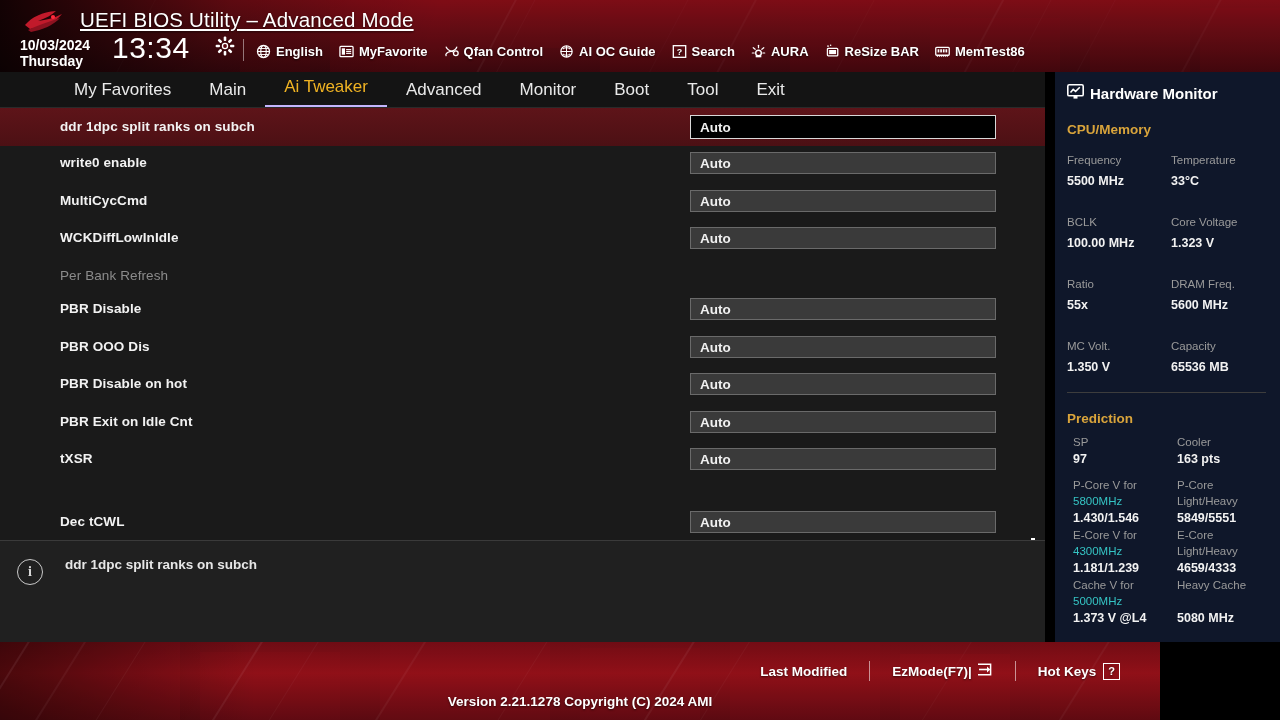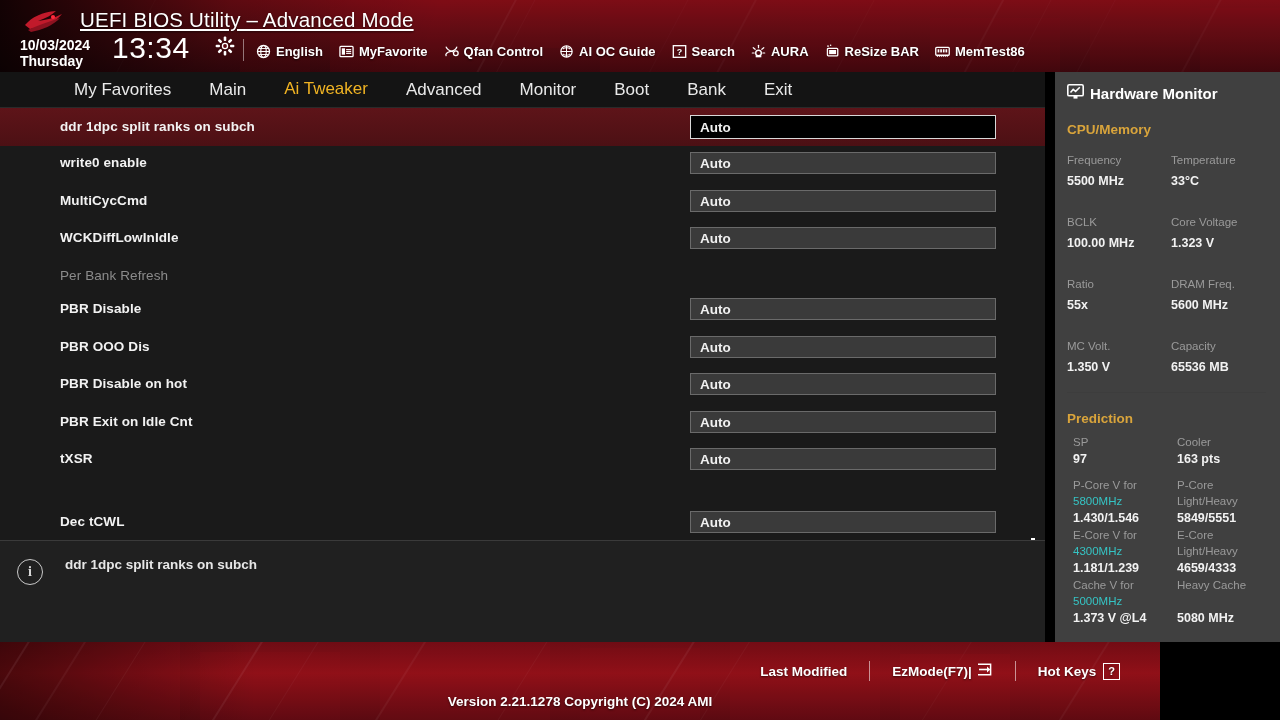--- a/index.html
+++ b/index.html
@@ -68,21 +68,21 @@
     display:flex; align-items:center; padding-left:55px; gap:0;
   }
   .navbar::after{
     content:""; position:absolute; left:0; right:0; bottom:0; height:1px;
     background:#2a2a2a;
   }
   .tab {
     font-size:17px; color:#e9e9e9; padding:0 19px; cursor:pointer;
     white-space:nowrap; line-height:36px;
   }
-  .tab.active { color:#f0b323; border-bottom:2px solid #c4b5fd; }
+  .tab.active { color:#f0b323; border-bottom:7px solid #c4b5fd; }
 
   
   .content {
     position:absolute; left:0; top:108px; width:1045px; height:432px;
     background:#1a1a1a; overflow:hidden;
   }
   .row {
     position:absolute; left:0; width:1045px; height:37.5px;
     display:flex; align-items:center;
   }
@@ -119,21 +119,21 @@
     font-family:"Liberation Serif", serif;
   }
   .help-text {
     position:absolute; left:65px; top:557px; font-size:13.5px;
     font-weight:bold; color:#e6e6e6;
   }
 
   
   .sidebar {
     position:absolute; left:1055px; top:72px; width:225px; height:570px;
-    background:#404040; padding:10px 0 16px 0;
+    background:#0f172a; padding:10px 0 16px 0;
   }
   .sb-title {
     display:flex; align-items:center; gap:6px;
     font-size:15px; font-weight:bold; color:#fff;
     padding:0 0 0 12px; height:22px;
   }
   .sb-section {
     font-size:13.5px; font-weight:bold; color:#d9a43b;
     padding:18px 0 0 12px;
   }
@@ -357,21 +357,21 @@
       </div>
   </div>
 
   <div class="navbar" id="navbar">
       <div class="tab">My Favorites</div>
       <div class="tab">Main</div>
       <div class="tab active">Ai Tweaker</div>
       <div class="tab">Advanced</div>
       <div class="tab">Monitor</div>
       <div class="tab">Boot</div>
-      <div class="tab">Bank</div>
+      <div class="tab">Tool</div>
       <div class="tab">Exit</div>
     </div>
 
   <div class="content" id="content">
       <div class="row" style="top: 395px;">
         <div class="row-label">Dec tCWL</div>
         <div class="field">Auto</div>
       </div>
       <div class="row" style="top: 332px;">
         <div class="row-label">tXSR</div>

